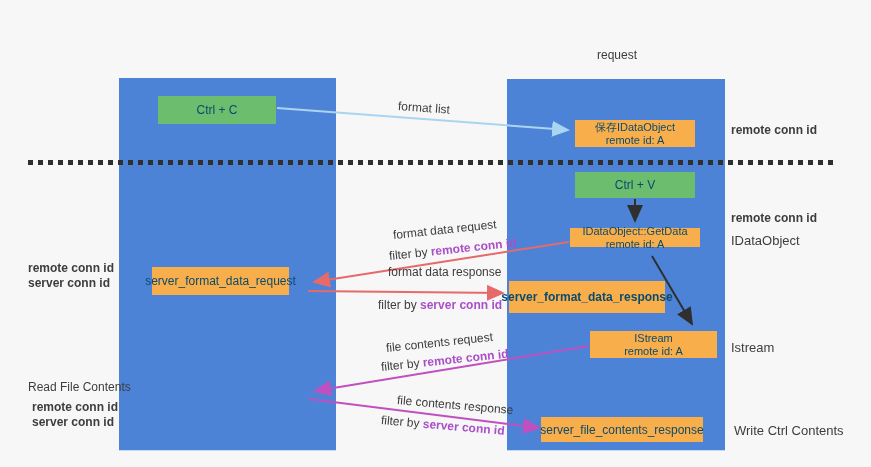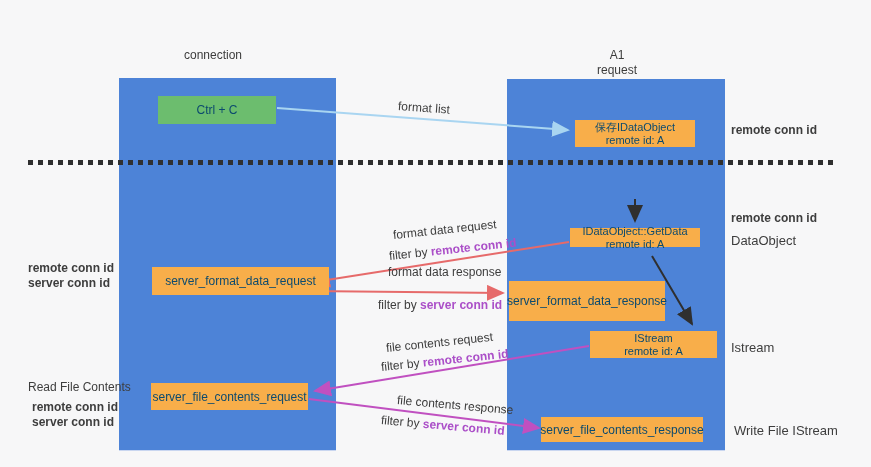--- a/index.html
+++ b/index.html
@@ -55,24 +55,22 @@
   .side-label.big{font-size:13px;}
   svg.overlay{position:absolute;left:0;top:0;pointer-events:none;}
 </style>
 </head>
 <body>
 
 <div class="stage">
 
 
   <div class="lane-header left">
-    <div>connection</div>
   </div>
   <div class="lane-header right">
-    <div>A1</div>
     <div>request</div>
   </div>
 
   <div class="lane lane-left"></div>
   <div class="lane lane-right"></div>
 
   <div class="dashes"></div>
 
   <svg class="overlay" width="871" height="467">
     <defs>
@@ -102,46 +100,46 @@
     <span>Ctrl + C</span>
   </div>
 
   <div class="node orange" style="left:575px;top:120px;width:120px;height:27px;">
     <div class="two-line">
       <div>保存IDataObject</div>
       <div>remote id: A</div>
     </div>
   </div>
 
+  <div class="node green" style="left:575px;top:172px;width:120px;height:26px;">
+    <span>Ctrl + V</span>
+  </div>
 
   <div class="node orange" style="left:570px;top:228px;width:130px;height:19px;">
     <div class="two-line">
       <div>IDataObject::GetData</div>
       <div>remote id: A</div>
     </div>
   </div>
 
-  <div class="node orange single" style="left:152px;top:267px;width:177px;height:28px;">
+  <div class="node orange single" style="left:152px;top:267px;width:137px;height:28px;">
     <span>server_format_data_request</span>
   </div>
 
-  <div class="node orange single" style="left:509px;top:281px;width:156px;height:40px;">
+  <div class="node orange single" style="left:509px;top:281px;width:156px;height:32px;font-weight:bold;">
     <span>server_format_data_response</span>
   </div>
 
   <div class="node orange" style="left:590px;top:331px;width:127px;height:27px;">
     <div class="two-line">
       <div>IStream</div>
       <div>remote id: A</div>
     </div>
   </div>
 
-  <div class="node orange single" style="left:151px;top:383px;width:157px;height:27px;">
-    <span>server_file_contents_request</span>
-  </div>
 
   <div class="node orange single" style="left:541px;top:417px;width:162px;height:25px;">
     <span>server_file_contents_response</span>
   </div>
 
   <span class="flow-label" style="left:398px;top:99px;transform:rotate(4deg);transform-origin:left center;">format list</span>
 
   <span class="flow-label rot-neg" style="left:393px;top:228px;">format data request</span>
   <span class="flow-label rot-neg" style="left:389px;top:249px;"><span>filter by </span><span class="purple">remote conn id</span></span>
 
@@ -156,17 +154,17 @@
 
   <span class="side-label purple" style="left:28px;top:261px;">remote conn id</span>
   <span class="side-label greentxt" style="left:28px;top:276px;">server conn id</span>
 
   <span class="side-label" style="left:28px;top:380px;">Read File Contents</span>
   <span class="side-label purple" style="left:32px;top:400px;">remote conn id</span>
   <span class="side-label greentxt" style="left:32px;top:415px;">server conn id</span>
 
   <span class="side-label purple" style="left:731px;top:123px;">remote conn id</span>
   <span class="side-label purple" style="left:731px;top:211px;">remote conn id</span>
-  <span class="side-label big" style="left:731px;top:233px;">DataObject</span>
+  <span class="side-label big" style="left:731px;top:233px;">IDataObject</span>
   <span class="side-label big" style="left:731px;top:340px;">Istream</span>
-  <span class="side-label big" style="left:734px;top:423px;">Write File IStream</span>
+  <span class="side-label big" style="left:734px;top:423px;">Write Ctrl Contents</span>
 
 </div>
 
 </body></html>

